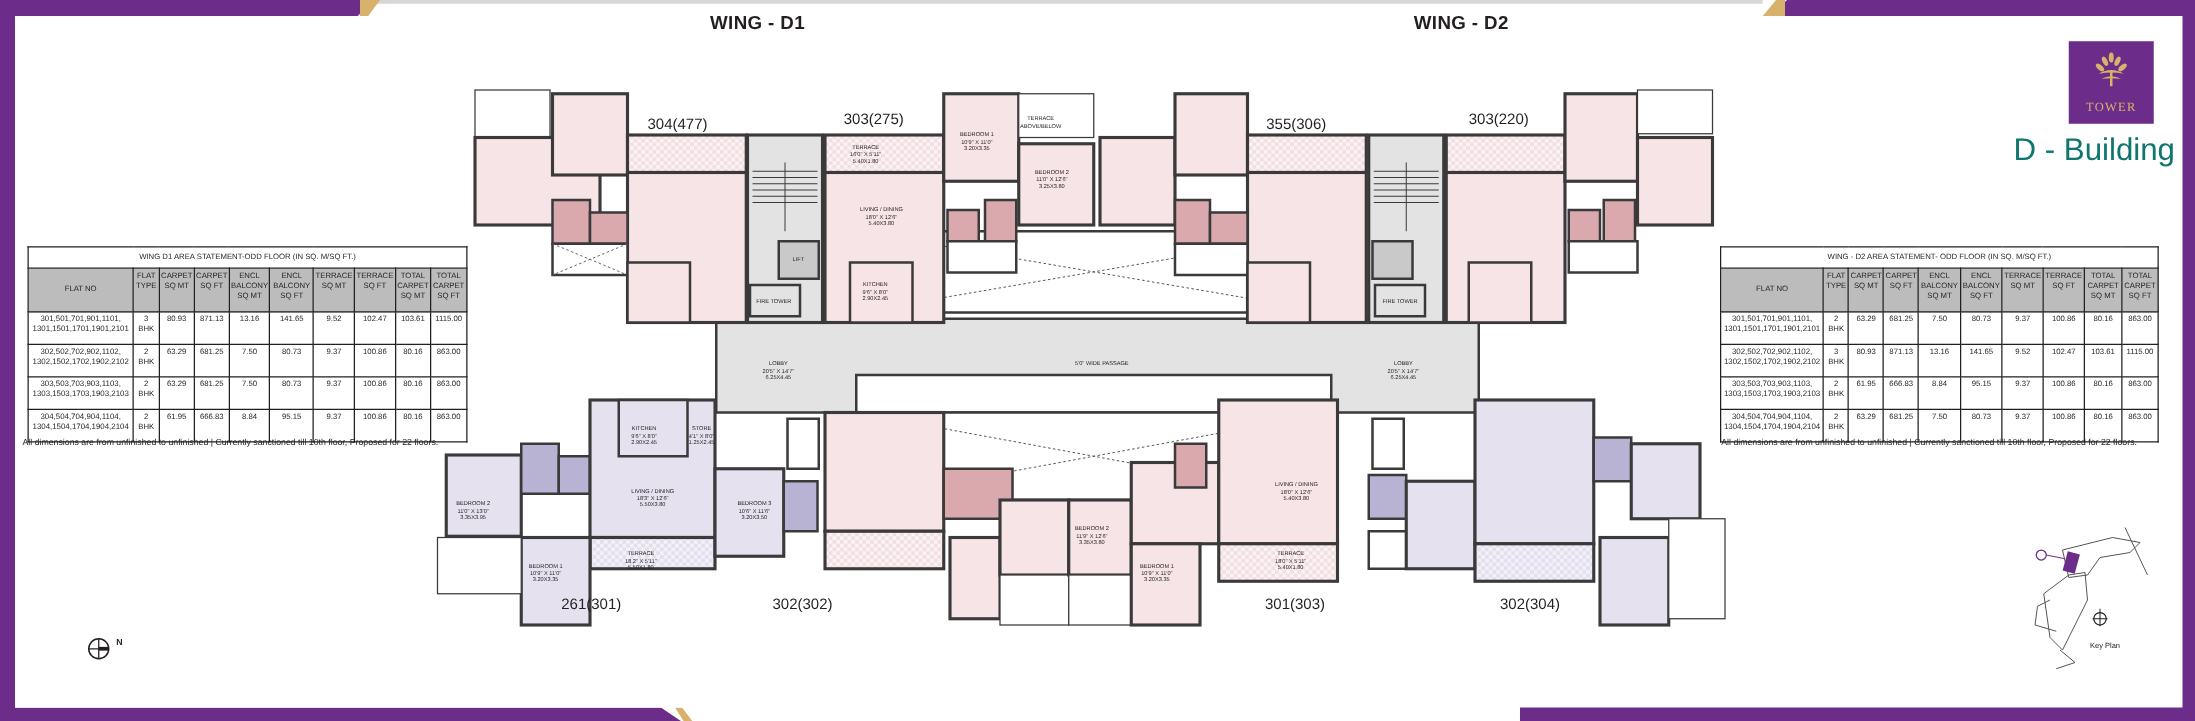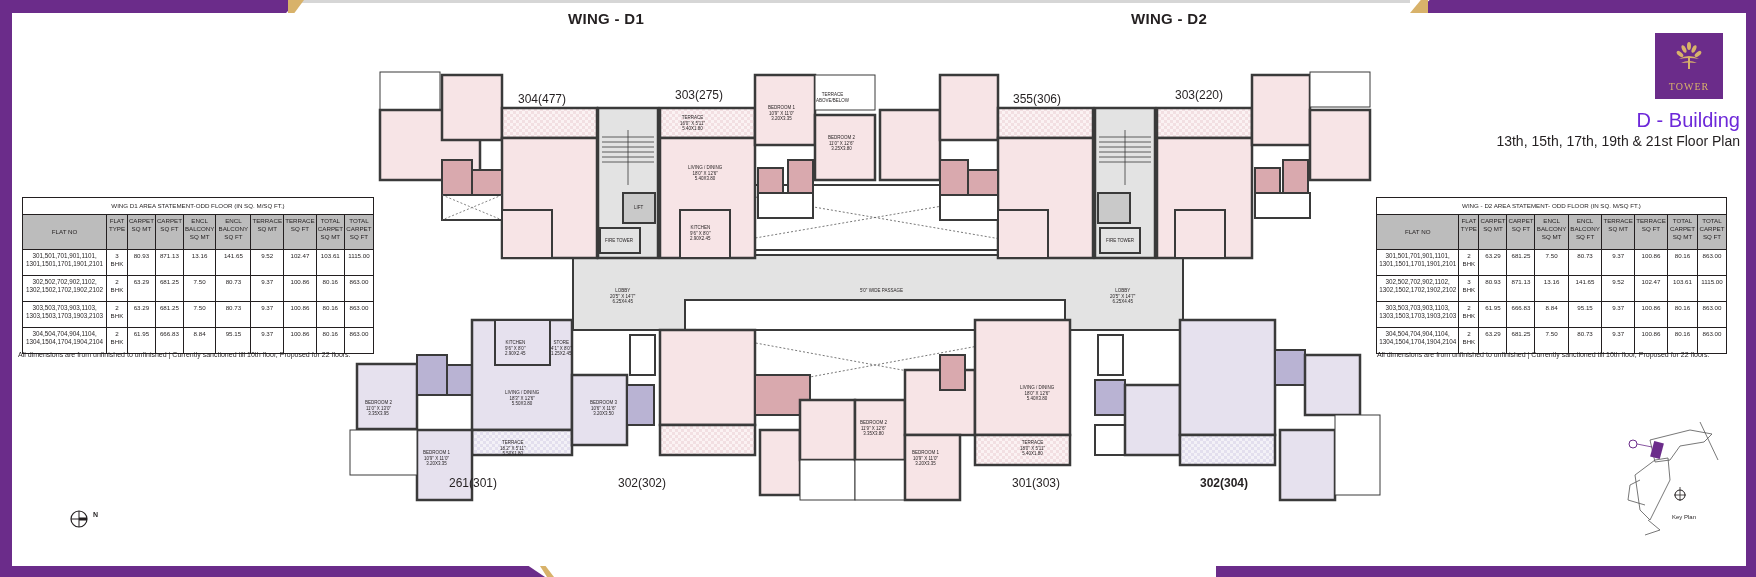--- a/index.html
+++ b/index.html
@@ -19,21 +19,21 @@
   .frame-top-line { position: absolute; left: 300px; top: 0; width: 1110px; height: 3px; background: #d6d6d6; }
 
   
   .wing-title { position: absolute; top: 10px; font-size: 15px; font-weight: bold; letter-spacing: 0.3px; color: #231f20; }
 
   
   .logo { position: absolute; left: 1655px; top: 33px; width: 68px; height: 66px; background: #6b2c8a; display: flex; flex-direction: column; align-items: center; justify-content: flex-end; padding-bottom: 7px; }
   .logo svg { position: absolute; top: 8px; left: 20px; }
   .logo-text { font-family: "Liberation Serif", serif; font-size: 10px; color: #d8b26a; letter-spacing: 1px; }
   .title-block { position: absolute; right: 16px; top: 108px; text-align: right; }
-  .title-main { font-size: 20px; color: #6d28d9; line-height: 24px; }
+  .title-main { font-size: 25px; color: #0f766e; line-height: 24px; }
   .title-sub { font-size: 14px; color: #231f20; line-height: 19px; }
 
   
   .area-table { position: absolute; border-collapse: collapse; font-size: 6.2px; background: #fff; }
   .area-table td, .area-table th { border: 1px solid #231f20; text-align: center; vertical-align: top; padding: 2px 1px; line-height: 8px; }
   .area-table .caption-row td { font-weight: normal; padding: 4px 2px; text-align: center; border-bottom: 1px solid #231f20; }
   .area-table th { background: #bcbcbc; font-weight: normal; height: 35px; }
   .area-table tr.data-row td { height: 26px; }
   .area-table td.flatno { font-size: 6.3px; }
   .dim-note { position: absolute; font-size: 7px; color: #231f20; white-space: nowrap; }
@@ -75,21 +75,20 @@
       <ellipse cx="23" cy="13" rx="2" ry="4" transform="rotate(50 23 13)"></ellipse>
       <path d="M4 18 Q14 12 24 18 Q14 16 4 18Z"></path>
       <path d="M6 22 Q14 18 22 22 Q14 21 6 22Z"></path>
       <rect x="13" y="16" width="2" height="12"></rect>
     </g>
   </svg>
   <span class="logo-text">TOWER</span>
 </div>
 <div class="title-block">
   <div class="title-main">D - Building</div>
-  <div class="title-sub">13th, 15th, 17th, 19th &amp; 21st Floor Plan</div>
 </div>
 
 <table class="area-table" style="left:22px; top:197px; width:352px;">
   <colgroup>
     <col style="width:87px">
       <col style="width:22px">
       <col style="width:24px">
       <col style="width:25px">
       <col style="width:29px">
       <col style="width:37px">
@@ -399,21 +398,21 @@
   </g>
 </svg>
 
 <div class="unit-label" style="left:518px; top:92px;">304(477)</div>
 <div class="unit-label" style="left:675px; top:88px;">303(275)</div>
 <div class="unit-label" style="left:1013px; top:92px;">355(306)</div>
 <div class="unit-label" style="left:1175px; top:88px;">303(220)</div>
 <div class="unit-label" style="left:449px; top:476px;">261(301)</div>
 <div class="unit-label" style="left:590px; top:476px;margin-left:28px;">302(302)</div>
 <div class="unit-label" style="left:1012px; top:476px;">301(303)</div>
-<div class="unit-label" style="left:1200px; top:476px;font-weight:bold;">302(304)</div>
+<div class="unit-label" style="left:1200px; top:476px;">302(304)</div>
 
 <div class="room-label" style="left: 680px; top: 115px; white-space: pre;">TERRACE
 16'0" X 5'11"
 5.40X1.80</div>
 <div class="room-label" style="left: 768px; top: 105px; white-space: pre;">BEDROOM 1
 10'9" X 11'0"
 3.20X3.35</div>
 <div class="room-label" style="left: 828px; top: 135px; white-space: pre;">BEDROOM 2
 11'0" X 12'6"
 3.25X3.80</div>

